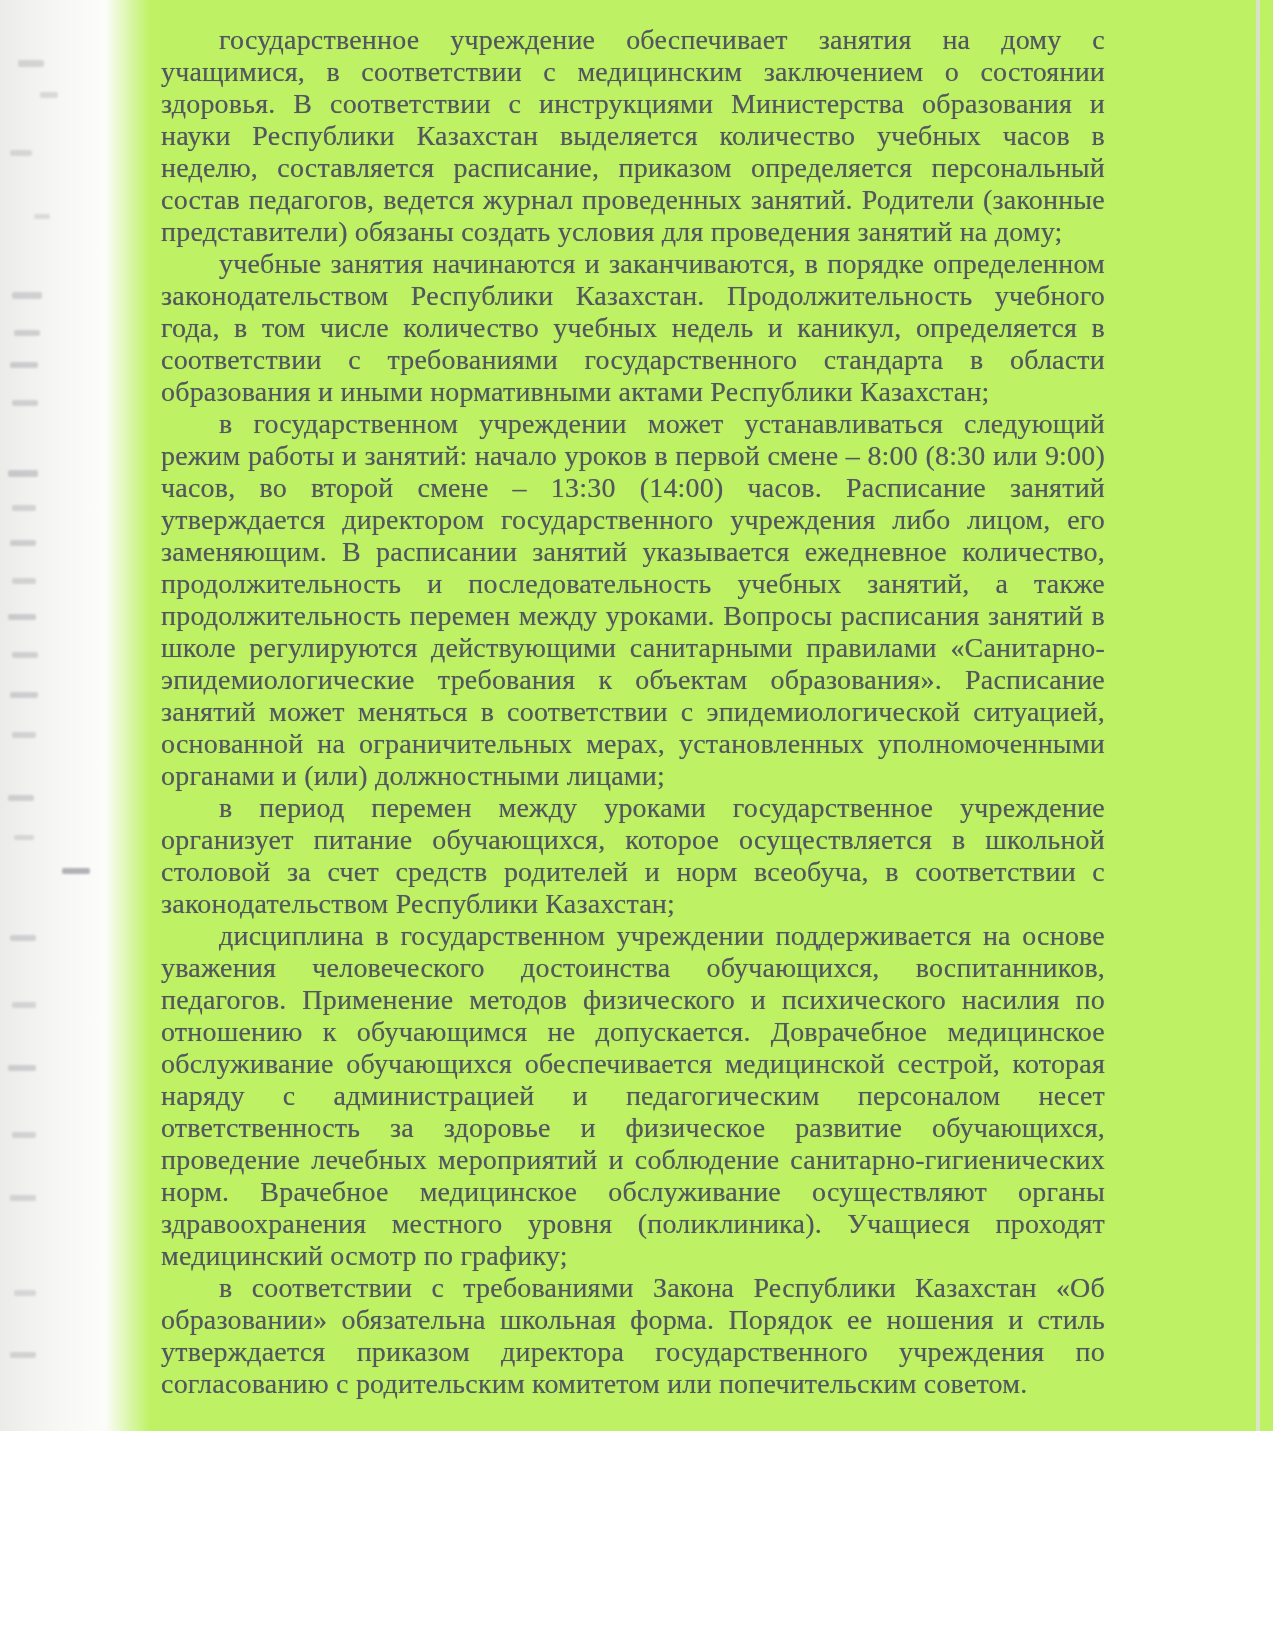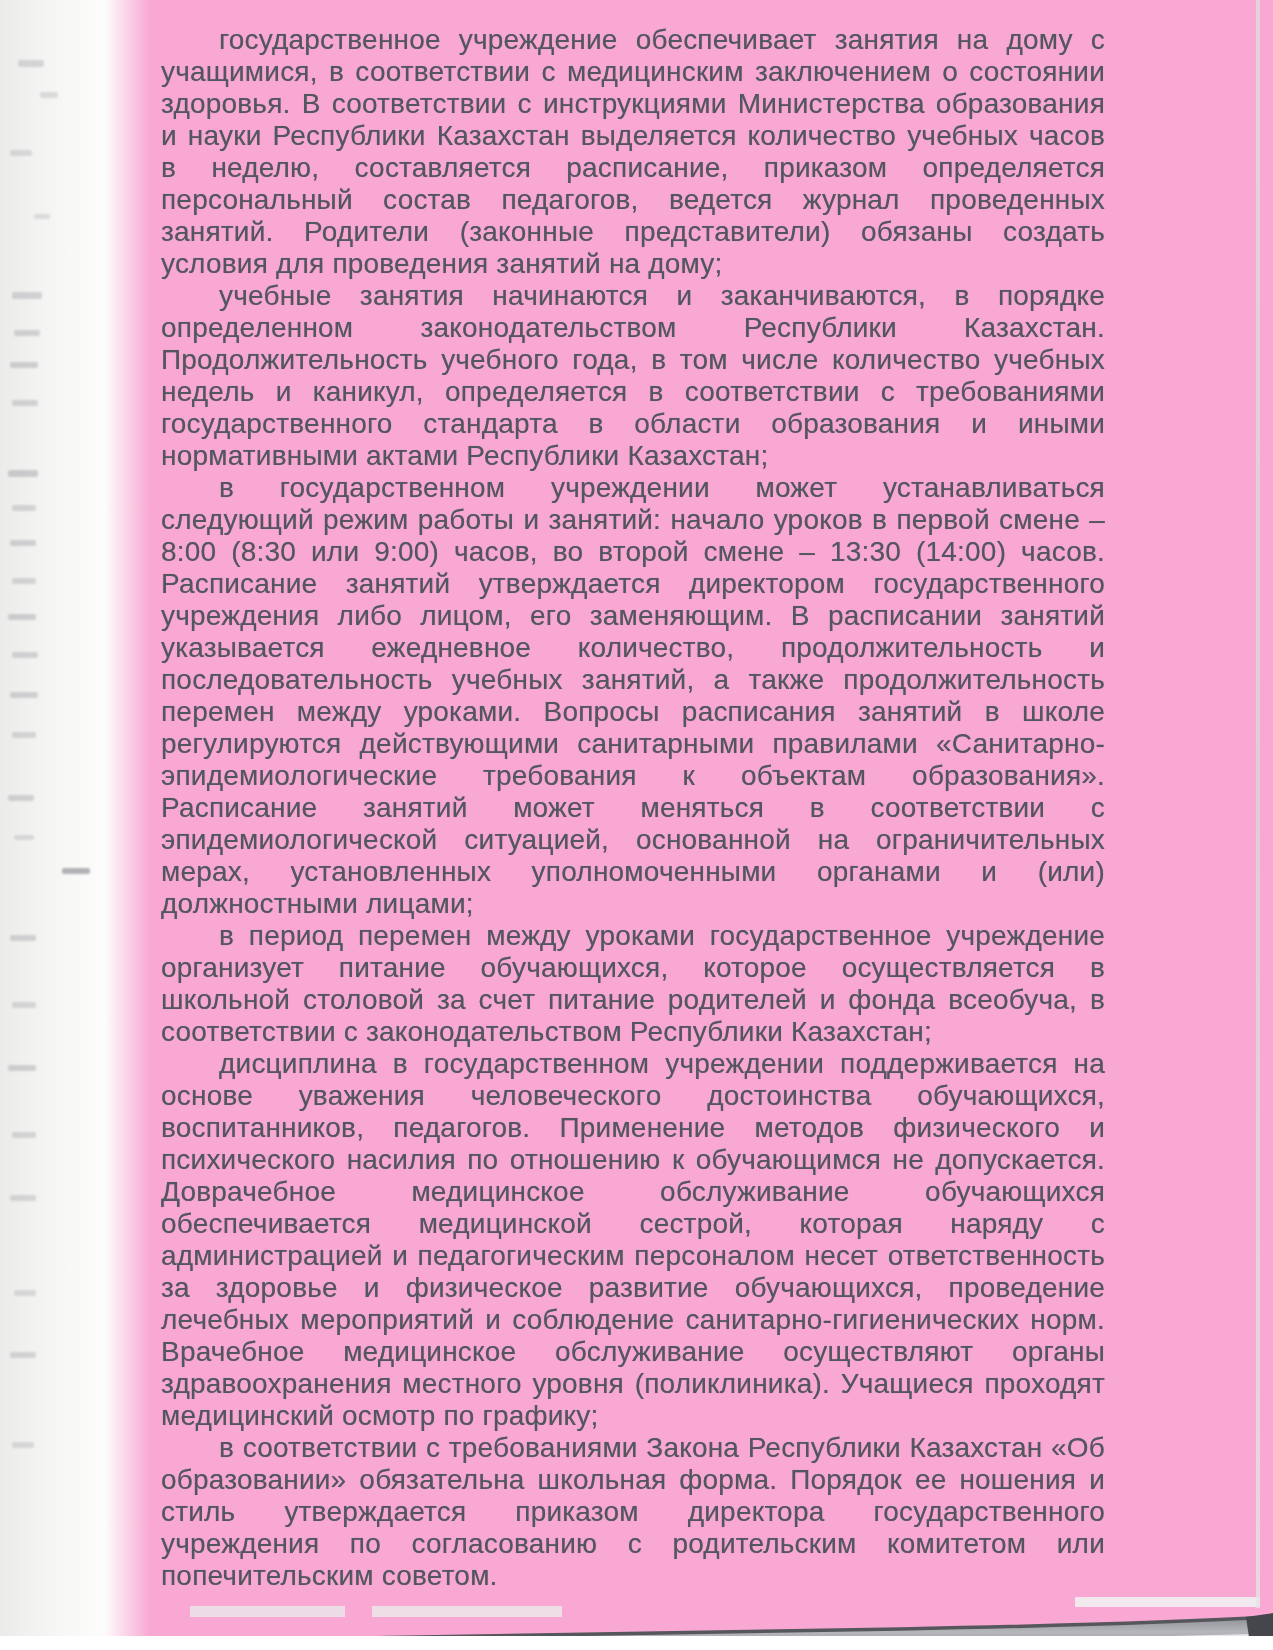--- a/index.html
+++ b/index.html
@@ -3,24 +3,24 @@
 <meta charset="utf-8">
 <style>
   html, body {
     margin: 0;
     padding: 0;
     background: #ffffff;
   }
   .page {
     position: relative;
     width: 1273px;
-    height: 1636px;
-    background: #f9a8d4;
+    height: 1431px;
+    background: #bef264;
     overflow: hidden;
-    font-family: Liberation Sans, sans-serif;
+    font-family: Liberation Serif, serif;
   }
   
   .left-shade {
     position: absolute;
     left: 0; top: 0;
     width: 150px; height: 100%;
     background: linear-gradient(90deg,
       #ebebea 0%,
       #f2f2f1 22%,
       #f8f8f7 45%,
@@ -104,21 +104,21 @@
       <div class="artifact" style="left: 10px; top: 1195px; width: 26px; height: 6px; background: rgb(155, 155, 161); opacity: 0.33;"></div>
       <div class="artifact" style="left: 14px; top: 1290px; width: 22px; height: 6px; background: rgb(155, 155, 161); opacity: 0.3;"></div>
       <div class="artifact" style="left: 10px; top: 1352px; width: 26px; height: 6px; background: rgb(155, 155, 161); opacity: 0.35;"></div>
       <div class="artifact" style="left: 12px; top: 1442px; width: 22px; height: 6px; background: rgb(155, 155, 161); opacity: 0.3;"></div>
     </div>
 
   <div class="text-block">
     <p>государственное учреждение обеспечивает занятия на дому с учащимися, в соответствии с медицинским заключением о состоянии здоровья. В соответствии с инструкциями Министерства образования и науки Республики Казахстан выделяется количество учебных часов в неделю, составляется расписание, приказом определяется персональный состав педагогов, ведется журнал проведенных занятий. Родители (законные представители) обязаны создать условия для проведения занятий на дому;</p>
     <p>учебные занятия начинаются и заканчиваются, в порядке определенном законодательством Республики Казахстан. Продолжительность учебного года, в том числе количество учебных недель и каникул, определяется в соответствии с требованиями государственного стандарта в области образования и иными нормативными актами Республики Казахстан;</p>
     <p>в государственном учреждении может устанавливаться следующий режим работы и занятий: начало уроков в первой смене – 8:00 (8:30 или 9:00) часов, во второй смене – 13:30 (14:00) часов. Расписание занятий утверждается директором государственного учреждения либо лицом, его заменяющим. В расписании занятий указывается ежедневное количество, продолжительность и последовательность учебных занятий, а также продолжительность перемен между уроками. Вопросы расписания занятий в школе регулируются действующими санитарными правилами «Санитарно-эпидемиологические требования к объектам образования». Расписание занятий может меняться в соответствии с эпидемиологической ситуацией, основанной на ограничительных мерах, установленных уполномоченными органами и (или) должностными лицами;</p>
-    <p>в период перемен между уроками государственное учреждение организует питание обучающихся, которое осуществляется в школьной столовой за счет питание родителей и фонда всеобуча, в соответствии с законодательством Республики Казахстан;</p>
+    <p>в период перемен между уроками государственное учреждение организует питание обучающихся, которое осуществляется в школьной столовой за счет средств родителей и норм всеобуча, в соответствии с законодательством Республики Казахстан;</p>
     <p>дисциплина в государственном учреждении поддерживается на основе уважения человеческого достоинства обучающихся, воспитанников, педагогов. Применение методов физического и психического насилия по отношению к обучающимся не допускается. Доврачебное медицинское обслуживание обучающихся обеспечивается медицинской сестрой, которая наряду с администрацией и педагогическим персоналом несет ответственность за здоровье и физическое развитие обучающихся, проведение лечебных мероприятий и соблюдение санитарно-гигиенических норм. Врачебное медицинское обслуживание осуществляют органы здравоохранения местного уровня (поликлиника). Учащиеся проходят медицинский осмотр по графику;</p>
     <p>в соответствии с требованиями Закона Республики Казахстан «Об образовании» обязательна школьная форма. Порядок ее ношения и стиль утверждается приказом директора государственного учреждения по согласованию с родительским комитетом или попечительским советом.</p>
   </div>
 
   <svg class="bottom-band" viewBox="0 0 1273 60" preserveAspectRatio="none" aria-hidden="true">
     <defs>
       <linearGradient id="bandGrad" x1="0" y1="0" x2="0" y2="1">
         <stop offset="0%" stop-color="#8e9096"></stop>
         <stop offset="45%" stop-color="#b4b6ba"></stop>
         <stop offset="100%" stop-color="#9a9ca1"></stop>

